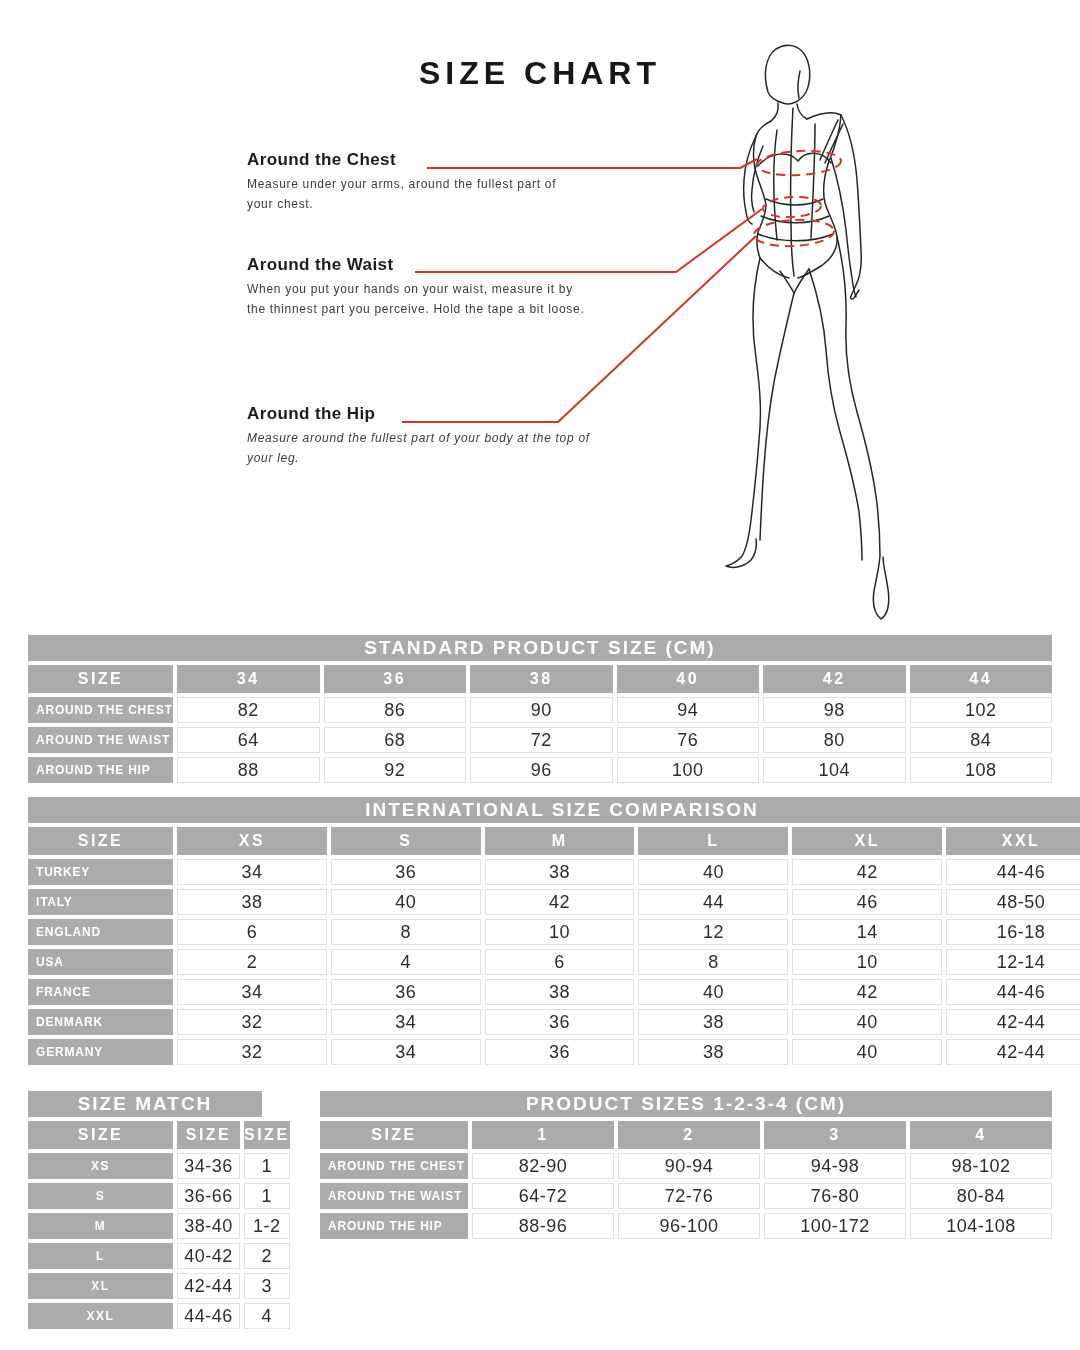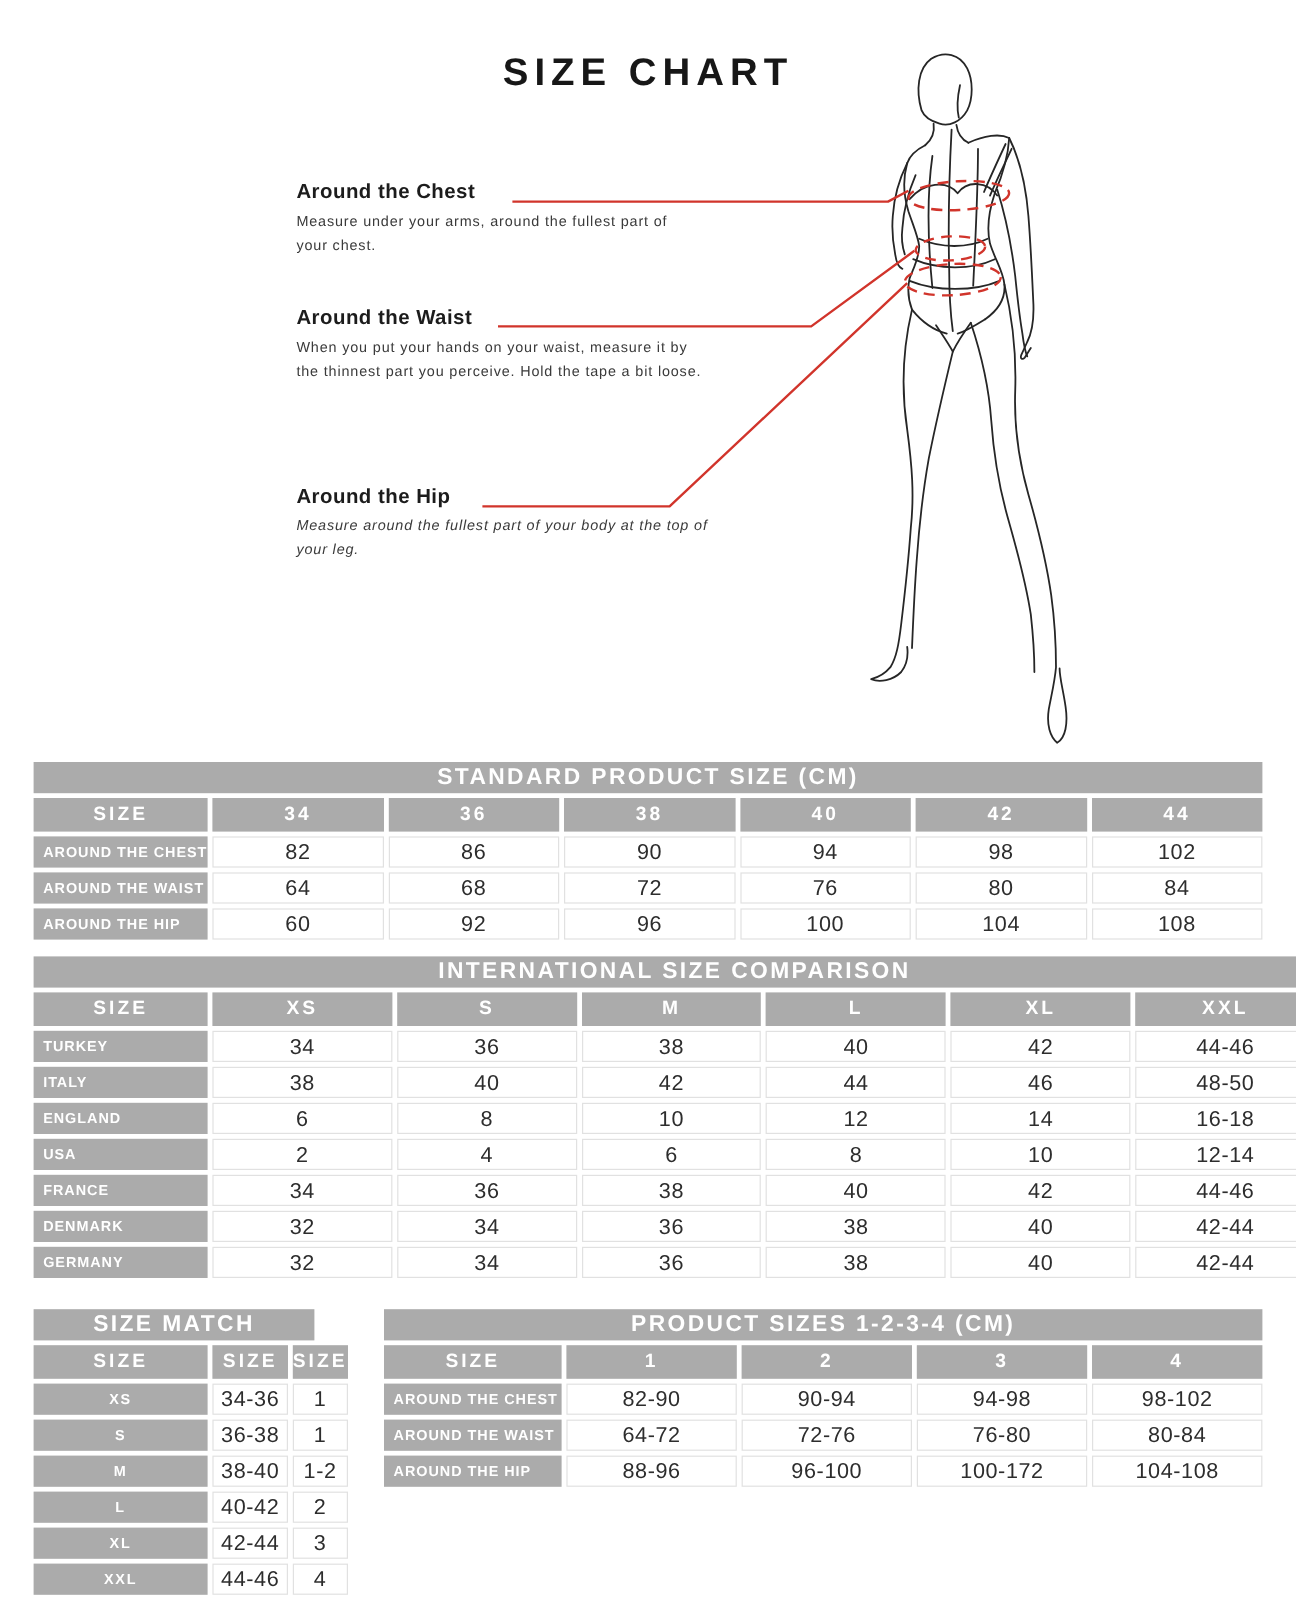--- a/index.html
+++ b/index.html
@@ -7,21 +7,21 @@
   .page {
     position: relative;
     width: 1080px;
     height: 1350px;
     background: #ffffff;
     overflow: hidden;
     font-family: "Liberation Sans", sans-serif;
   }
   .page-title {
     position: absolute;
-    top: 42px; left: 0; width: 100%;
+    top: 55px; left: 0; width: 100%;
     text-align: center;
     font-size: 32px;
     font-weight: 700;
     letter-spacing: 5px;
     color: #171717;
   }
   
   .guide-item { position: absolute; left: 247px; }
   .guide-item h3 {
     font-size: 17px;
@@ -186,21 +186,21 @@
         <div class="cell cell-d">98</div>
         <div class="cell cell-d">102</div>
         <div class="cell cell-label">AROUND THE WAIST</div>
         <div class="cell cell-d">64</div>
         <div class="cell cell-d">68</div>
         <div class="cell cell-d">72</div>
         <div class="cell cell-d">76</div>
         <div class="cell cell-d">80</div>
         <div class="cell cell-d">84</div>
         <div class="cell cell-label">AROUND THE HIP</div>
-        <div class="cell cell-d">60</div>
+        <div class="cell cell-d">88</div>
         <div class="cell cell-d">92</div>
         <div class="cell cell-d">96</div>
         <div class="cell cell-d">100</div>
         <div class="cell cell-d">104</div>
         <div class="cell cell-d">108</div>
       </div>
   </div>
 
   <div class="tbl" id="t-international">
     <div class="tbl-title">INTERNATIONAL SIZE COMPARISON</div>
@@ -267,21 +267,21 @@
   <div class="tbl tbl--center-labels" id="t-sizematch">
     <div class="tbl-title">SIZE MATCH</div>
     <div class="grid">
         <div class="cell cell-h">SIZE</div>
         <div class="cell cell-h">SIZE</div>
         <div class="cell cell-h">SIZE</div>
         <div class="cell cell-label">XS</div>
         <div class="cell cell-d">34-36</div>
         <div class="cell cell-d">1</div>
         <div class="cell cell-label">S</div>
-        <div class="cell cell-d">36-38</div>
+        <div class="cell cell-d">36-66</div>
         <div class="cell cell-d">1</div>
         <div class="cell cell-label">M</div>
         <div class="cell cell-d">38-40</div>
         <div class="cell cell-d">1-2</div>
         <div class="cell cell-label">L</div>
         <div class="cell cell-d">40-42</div>
         <div class="cell cell-d">2</div>
         <div class="cell cell-label">XL</div>
         <div class="cell cell-d">42-44</div>
         <div class="cell cell-d">3</div>

